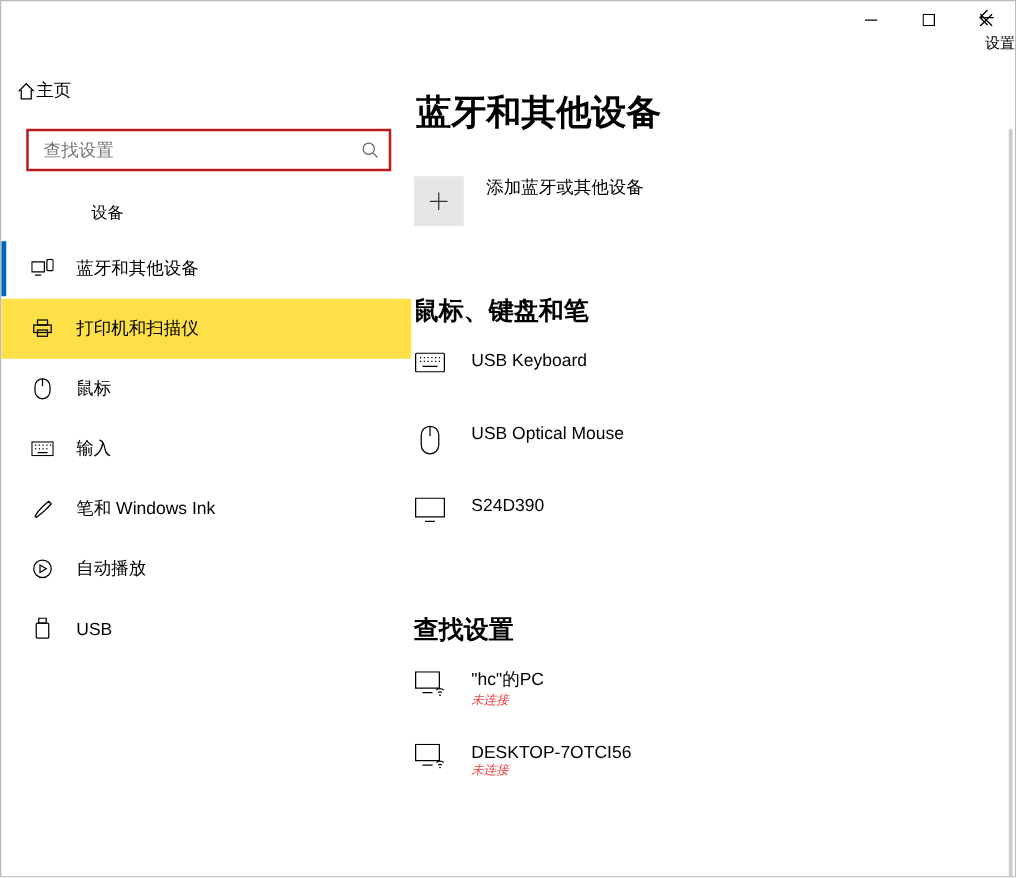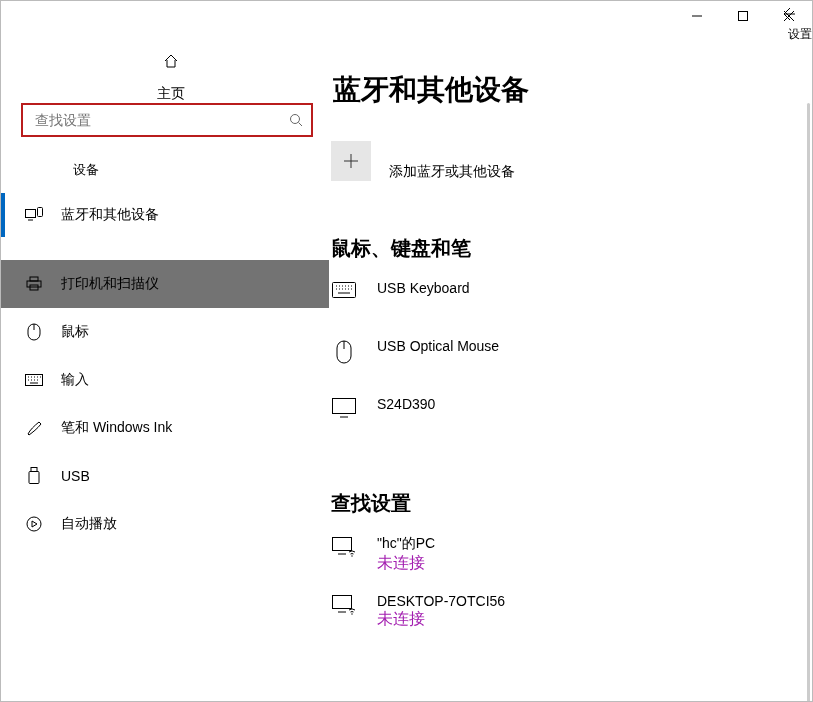--- a/index.html
+++ b/index.html
@@ -11,58 +11,58 @@
   .titlebar { height: 42px; display: flex; align-items: flex-end; position: relative; flex-direction: column; }
   .back-btn { width: 48px; height: 42px; display:flex; align-items:center; justify-content:center; }
   .titlebar-title { font-size: 12px; }
   .window-controls { position: absolute; right: 0; top: 0; display: flex; }
   .win-btn { width: 46px; height: 30px; display:flex; align-items:center; justify-content:center; }
 
   .body-row { flex:1; display:flex; overflow:hidden; }
 
   
   .sidebar { width: 328px; flex-shrink:0; display:flex; flex-direction:column; }
-  .home-row { height: 40px; display:flex; align-items:center; padding-left:12px; gap:16px; margin-top:10px;flex-direction:column; }
+  .home-row { height: 40px; display:flex; align-items:center; padding-left:12px; margin-top:10px; }
   .home-row .icon { width:16px; display:flex; justify-content:center; }
   .home-row .label { font-size:14px; }
 
   .search-wrap { padding: 10px 20px 0 20px; }
   .search-box { width: 292px; height: 34px; border: 2px solid #b91c1c; display:flex; align-items:center; padding:0 8px 0 12px; }
   .search-box input { flex:1; border:none; outline:none; font-size:14px; color:#666; background:transparent; }
   .search-icon { color:#666; font-size:14px; }
 
   .category-label { font-size:13px; font-weight:400; padding: 24px 0 12px 24px; margin-left: 48px; }
 
   .nav-list { }
   .nav-item { height:48px; display:flex; align-items:center; padding-left:24px; gap:18px; position:relative; }
-  .nav-item.selected { background:#737373;margin-top:21px; }
+  .nav-item.selected { background:#fde047; }
   .nav-item.active::before { content:""; position:absolute; left:0; top:2px; bottom:2px; width:4px; background:#0067c0; }
   .nav-item .icon { width:18px; display:flex; justify-content:center; color:#000; }
   .nav-item .label { font-size:14px; }
 
   
   .content { flex:1; padding: 28px 0 0 0; position:relative; overflow:hidden; }
   .page-title { font-size:28px; font-weight:600; padding-left:0; margin-left:0; }
   .content h1.page-title { margin-left: 0; }
   .content > * { margin-left: 0; }
   .content .page-title { margin-left: 0; padding-left:2px; }
 
   .content-scroll { height:100%; overflow:hidden; padding-right:10px; padding-left:2px; }
 
-  .add-row { display:flex; align-items:flex-end; gap:18px; margin-top:32px; }
+  .add-row { display:flex; align-items:flex-start; gap:18px; margin-top:32px; }
   .add-btn { width:40px; height:40px; background:#e6e6e6; display:flex; align-items:center; justify-content:center; font-size:20px; color:#333; }
   .add-label { font-size:14px; }
 
   .section-title { font-size:20px; font-weight:600; margin-top:54px; }
 
   .device-row { display:flex; align-items:flex-start; gap:20px; margin-top:18px; min-height:40px; }
   .device-row .icon { width:26px; display:flex; justify-content:center; padding-top:2px; }
   .device-texts { display:flex; flex-direction:column; }
   .device-name { font-size:14px; }
-  .device-status { font-size:16px; color:#a21caf; }
+  .device-status { font-size:10px; color:#ef4444;font-style:italic; }
 
   .scrollbar-stub { position:absolute; right:2px; top:60px; width:3px; height:620px; background:#ccc; border-radius:2px; }
 
   svg { display:block; }
 </style>
 </head>
 <body>
 
 <div class="window">
 
@@ -168,36 +168,36 @@
           <span class="icon">
             <svg width="16" height="16" viewBox="0 0 16 16">
                 <path d="M2 14 C4 10 8 6 13 2 L15 4 C11 9 7 12 3 15 Z" stroke="#000" fill="none"></path>
               </svg>
           </span>
           <span class="label">笔和 Windows Ink</span>
         </div>
 
         <div class="nav-item">
           <span class="icon">
+            <svg width="16" height="16" viewBox="0 0 16 16">
+                <circle cx="8" cy="8" r="7" stroke="#000" fill="none"></circle>
+                <path d="M6 5 L11 8 L6 11 Z" stroke="#000" fill="none"></path>
+              </svg>
+          </span>
+          <span class="label">自动播放</span>
+        </div>
+
+        <div class="nav-item">
+          <span class="icon">
             <svg width="12" height="18" viewBox="0 0 12 18">
                 <rect x="3" y="0.5" width="6" height="4" stroke="#000" fill="none"></rect>
                 <rect x="1" y="4.5" width="10" height="12" rx="1" stroke="#000" fill="none"></rect>
               </svg>
           </span>
           <span class="label">USB</span>
-        </div>
-
-        <div class="nav-item">
-          <span class="icon">
-            <svg width="16" height="16" viewBox="0 0 16 16">
-                <circle cx="8" cy="8" r="7" stroke="#000" fill="none"></circle>
-                <path d="M6 5 L11 8 L6 11 Z" stroke="#000" fill="none"></path>
-              </svg>
-          </span>
-          <span class="label">自动播放</span>
         </div>
 
       </div>
     </div>
 
     <div class="content">
       <div class="content-scroll">
 
         <h1 class="page-title">蓝牙和其他设备</h1>
 

